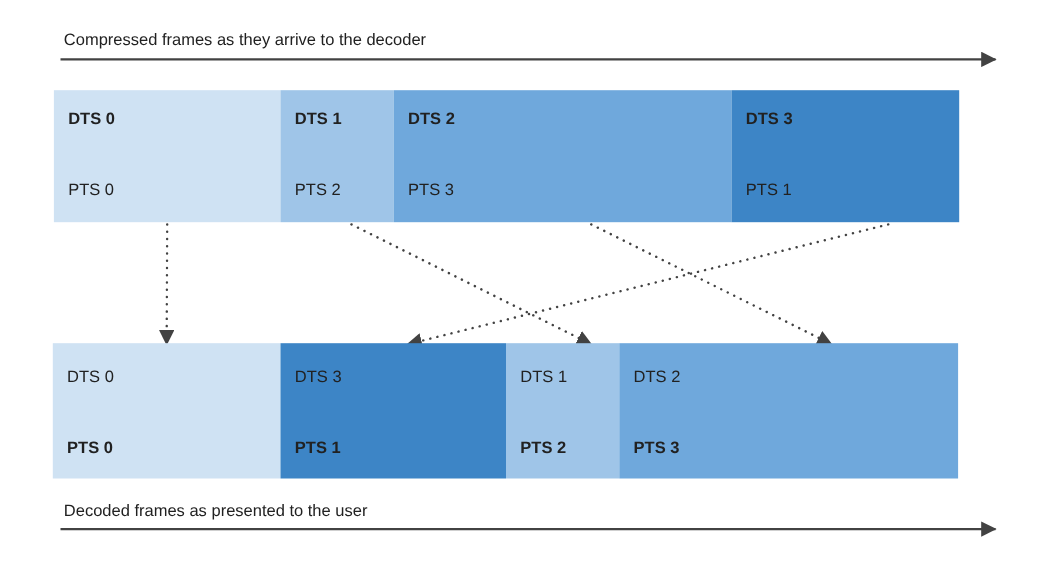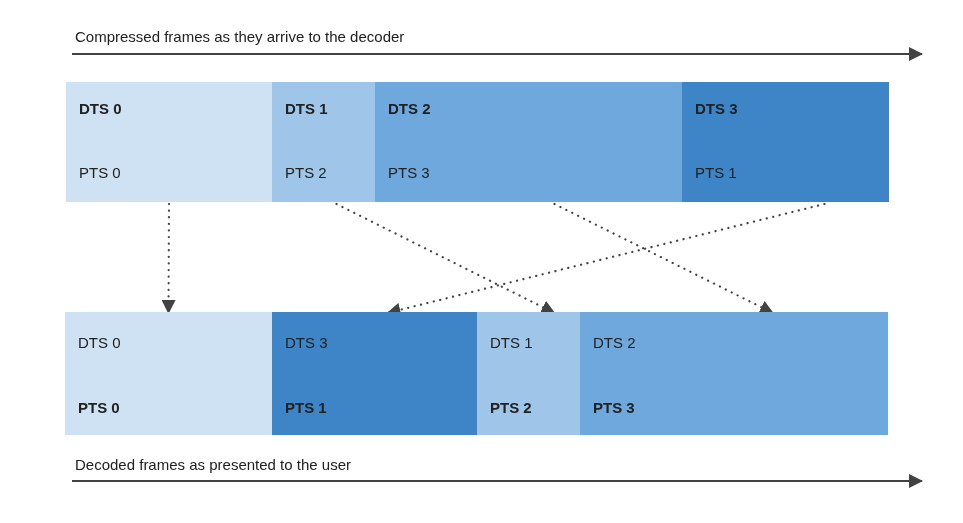--- a/index.html
+++ b/index.html
@@ -8,21 +8,20 @@
     background: #ffffff;
     font-family: "Liberation Sans", sans-serif;
     color: #212121;
   }
   .canvas {
     position: relative;
     width: 924px;
     height: 523px;
     background: #ffffff;
     overflow: hidden;
-    margin-left: 17px;
   }
   .axis-label {
     position: absolute;
     font-size: 15px;
     line-height: 18px;
     color: #212121;
     white-space: nowrap;
   }
   #top-axis-label    { left: 58px; top: 28px; }
   #bottom-axis-label { left: 58px; top: 456px; text-align: center; }

